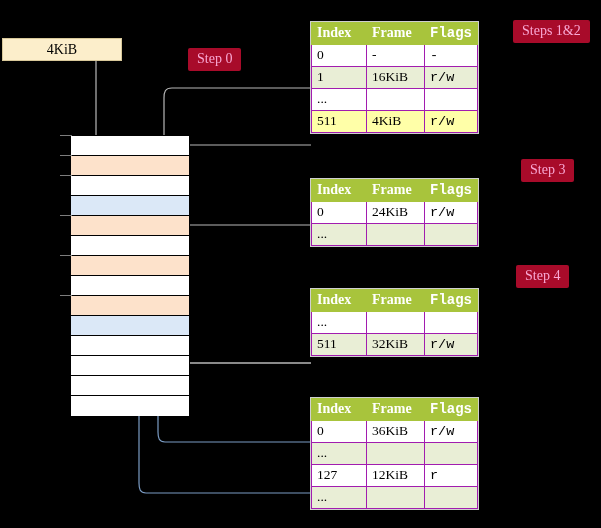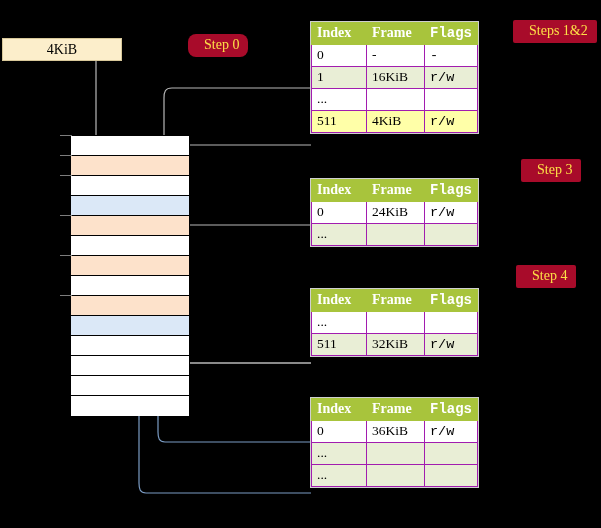--- a/index.html
+++ b/index.html
@@ -16,23 +16,23 @@
   
   .ram-box{
     position:absolute;left:2px;top:38px;width:118px;height:21px;
     background:#fceecb;border:1px solid #d8c89a;
     display:flex;align-items:center;justify-content:center;
     font-size:14px;line-height:1;
   }
 
   
   .badge{
-    position:absolute;background:#a80b2a;color:#fde047;
+    position:absolute;background:#a80b2a;color:#f9a8d4;
     font-size:13px;line-height:1;
-    padding:4px 9px 5px 16px;border-radius:2px;
+    padding:4px 9px 5px 9px;border-radius:2px;
     white-space:nowrap;
     font-family:"Liberation Sans", sans-serif;
   }
   .badge.serifish{font-family:"Liberation Serif", serif;font-size:14px;}
 
   
   .mem{
     position:absolute;left:70px;top:135px;width:120px;height:280px;
     border:1px solid #000;box-sizing:border-box;background:#fff;
   }
@@ -143,21 +143,21 @@
   <div id="ticks">
       <div class="tick" style="top: 135px;"></div>
       <div class="tick" style="top: 155px;"></div>
       <div class="tick" style="top: 175px;"></div>
       <div class="tick" style="top: 215px;"></div>
       <div class="tick" style="top: 255px;"></div>
       <div class="tick" style="top: 295px;"></div>
     </div>
 
   <div id="badges">
-      <div class="badge serifish" style="left: 188px; top: 34px; border-radius: 8px;">Step 0</div>
+      <div class="badge serifish" style="left: 188px; top: 48px;">Step 0</div>
       <div class="badge serifish" style="left: 513px; top: 20px;">Steps 1&amp;2</div>
       <div class="badge serifish" style="left: 521px; top: 159px;">Step 3</div>
       <div class="badge serifish" style="left: 516px; top: 265px; text-align: center;">Step 4</div>
     </div>
 
   <div id="tables">
       <table class="ptable" style="left: 311px; top: 22px;">
         <thead>
           <tr>
             <th class="c-index">Index</th>
@@ -242,20 +242,25 @@
           <tr>
             <td class="c-index">0</td>
             <td class="c-frame">36KiB</td>
             <td class="c-flags">r/w</td>
           </tr>
           <tr class="alt">
             <td class="c-index">...</td>
             <td class="c-frame"></td>
             <td class="c-flags"></td>
           </tr>
+          <tr>
+            <td class="c-index">127</td>
+            <td class="c-frame">12KiB</td>
+            <td class="c-flags">r</td>
+          </tr>
           <tr class="alt">
             <td class="c-index">...</td>
             <td class="c-frame"></td>
             <td class="c-flags"></td>
           </tr>
         </tbody>
       </table>
     </div>
 
   <div class="enddot" style="left:481px;top:138px"></div>

